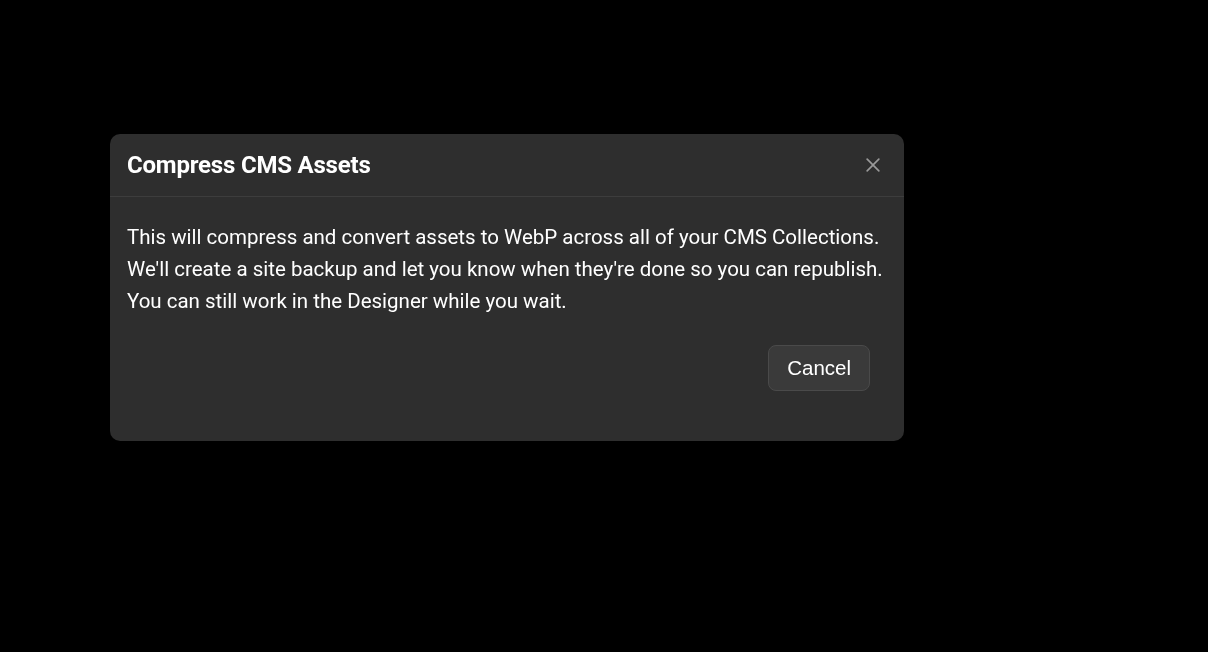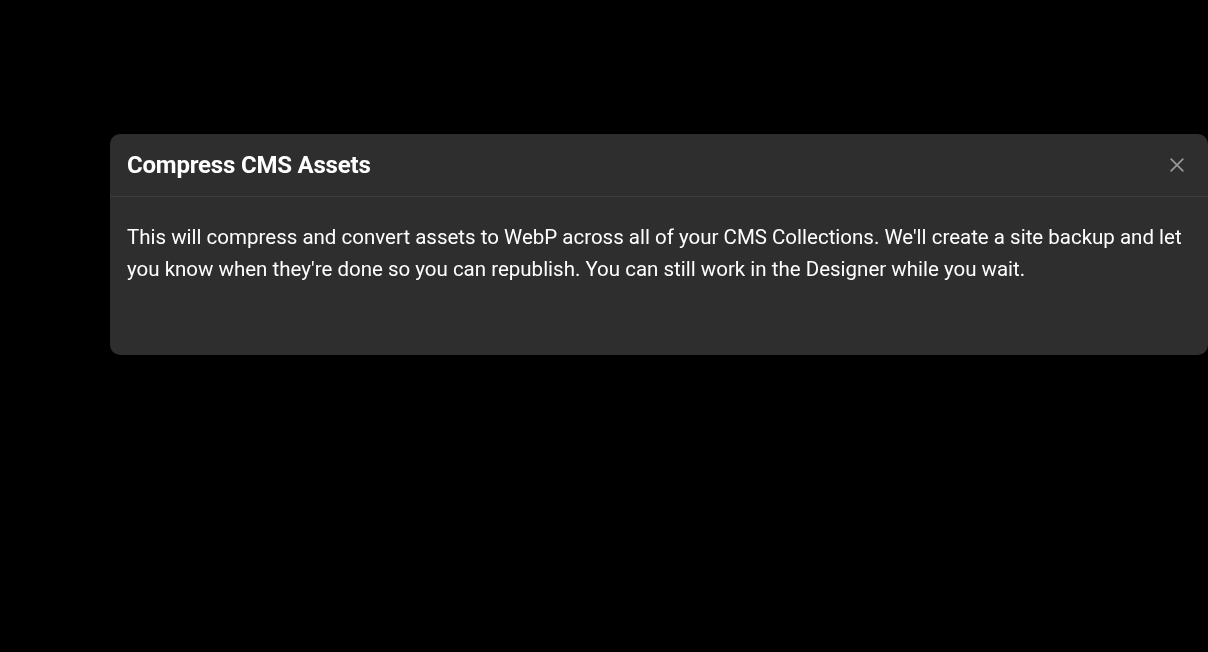--- a/index.html
+++ b/index.html
@@ -11,21 +11,21 @@
       width: 1208px;
       height: 652px;
       background: #000000;
       font-family: -apple-system, BlinkMacSystemFont, "Segoe UI", Roboto, Helvetica, Arial, sans-serif;
       overflow: hidden;
     }
     .modal {
       position: absolute;
       left: 110px;
       top: 134px;
-      width: 1098px;
+      width: 794px;
       background: #2e2e2e;
       border-radius: 10px;
       box-shadow: 0 10px 40px rgba(0,0,0,0.5);
       overflow: hidden;
     }
     .modal-header {
       display: flex;
       align-items: center;
       justify-content: space-between;
       padding: 17px 17px 17px 17px;
@@ -46,21 +46,21 @@
       align-items: center;
       justify-content: center;
       color: #9a9a9a;
     }
     .close-btn svg {
       width: 20px;
       height: 20px;
       stroke: currentColor;
     }
     .modal-body {
-      padding: 24px 17px 24px 17px;
+      padding: 24px 17px 32px 17px;
     }
     .modal-description {
       color: #ffffff;
       font-size: 20.5px;
       line-height: 32px;
       font-weight: 400;
       letter-spacing: 0px;
     }
     .modal-footer {
       display: flex;
@@ -98,15 +98,16 @@
     <button class="close-btn">
       <svg viewBox="0 0 24 24" fill="none" stroke-width="2" stroke-linecap="round">
         <line x1="5" y1="5" x2="19" y2="19"></line>
         <line x1="19" y1="5" x2="5" y2="19"></line>
       </svg>
     </button>
   </div>
   <div class="modal-body">
     <p class="modal-description">This will compress and convert assets to WebP across all of your CMS Collections. We'll create a site backup and let you know when they're done so you can republish. You can still work in the Designer while you wait.</p>
     <div class="modal-footer">
+      <button class="btn btn-cancel">Cancel</button>
     </div>
   </div>
 </div>
 
 </body></html>

